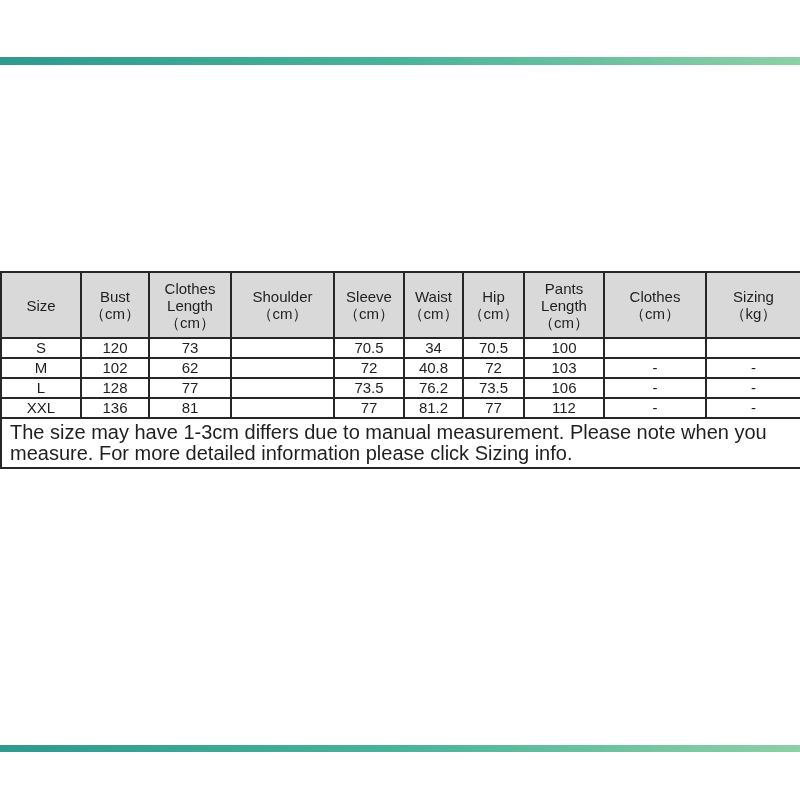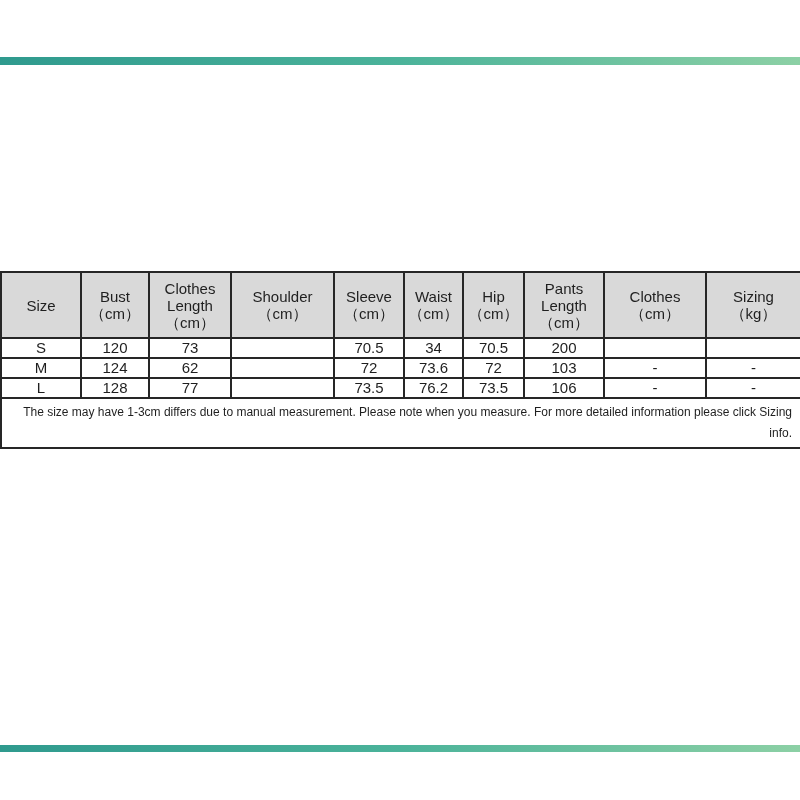--- a/index.html
+++ b/index.html
@@ -40,25 +40,25 @@
     height: 64px;
   }
   .size-chart tbody td {
     font-size: 15px;
     line-height: 18px;
     height: 18px;
     background: #ffffff;
   }
   .size-chart tr.row-tall td { height: 26px; }
   .size-chart td.note-cell {
-    font-size: 12px;
+    font-size: 20px;
     line-height: 21px;
     height: auto;
     padding: 3px 8px;
-    text-align: right;
+    text-align: left;
   }
 </style>
 </head>
 <body>
 
 <div class="screen">
   <div id="topBar" class="divider-bar" style="background: linear-gradient(90deg, rgb(47, 154, 142), rgb(75, 179, 154) 50%, rgb(140, 208, 165));"></div>
 
   <table class="size-chart">
       <colgroup>
@@ -100,48 +100,60 @@
       </thead>
     <tbody>
         <tr>
           <td>S</td>
           <td>120</td>
           <td>73</td>
           <td></td>
           <td>70.5</td>
           <td>34</td>
           <td>70.5</td>
-          <td>200</td>
+          <td>100</td>
           <td></td>
           <td></td>
         </tr>
         <tr>
           <td>M</td>
-          <td>124</td>
+          <td>102</td>
           <td>62</td>
           <td></td>
           <td>72</td>
-          <td>73.6</td>
+          <td>40.8</td>
           <td>72</td>
           <td>103</td>
           <td>-</td>
           <td>-</td>
         </tr>
         <tr>
           <td>L</td>
           <td>128</td>
           <td>77</td>
           <td></td>
           <td>73.5</td>
           <td>76.2</td>
           <td>73.5</td>
           <td>106</td>
           <td>-</td>
           <td>-</td>
         </tr>
         <tr>
+          <td>XXL</td>
+          <td>136</td>
+          <td>81</td>
+          <td></td>
+          <td>77</td>
+          <td>81.2</td>
+          <td>77</td>
+          <td>112</td>
+          <td>-</td>
+          <td>-</td>
+        </tr>
+        <tr>
           <td colspan="10" class="note-cell">The size may have 1-3cm differs due to manual measurement. Please note when you measure. For more detailed information please click Sizing info.</td>
         </tr>
       </tbody>
   </table>
 
   <div id="bottomBar" class="divider-bar" style="background: linear-gradient(90deg, rgb(47, 154, 142), rgb(75, 179, 154) 50%, rgb(140, 208, 165));"></div>
 </div>
 
 </body></html>

